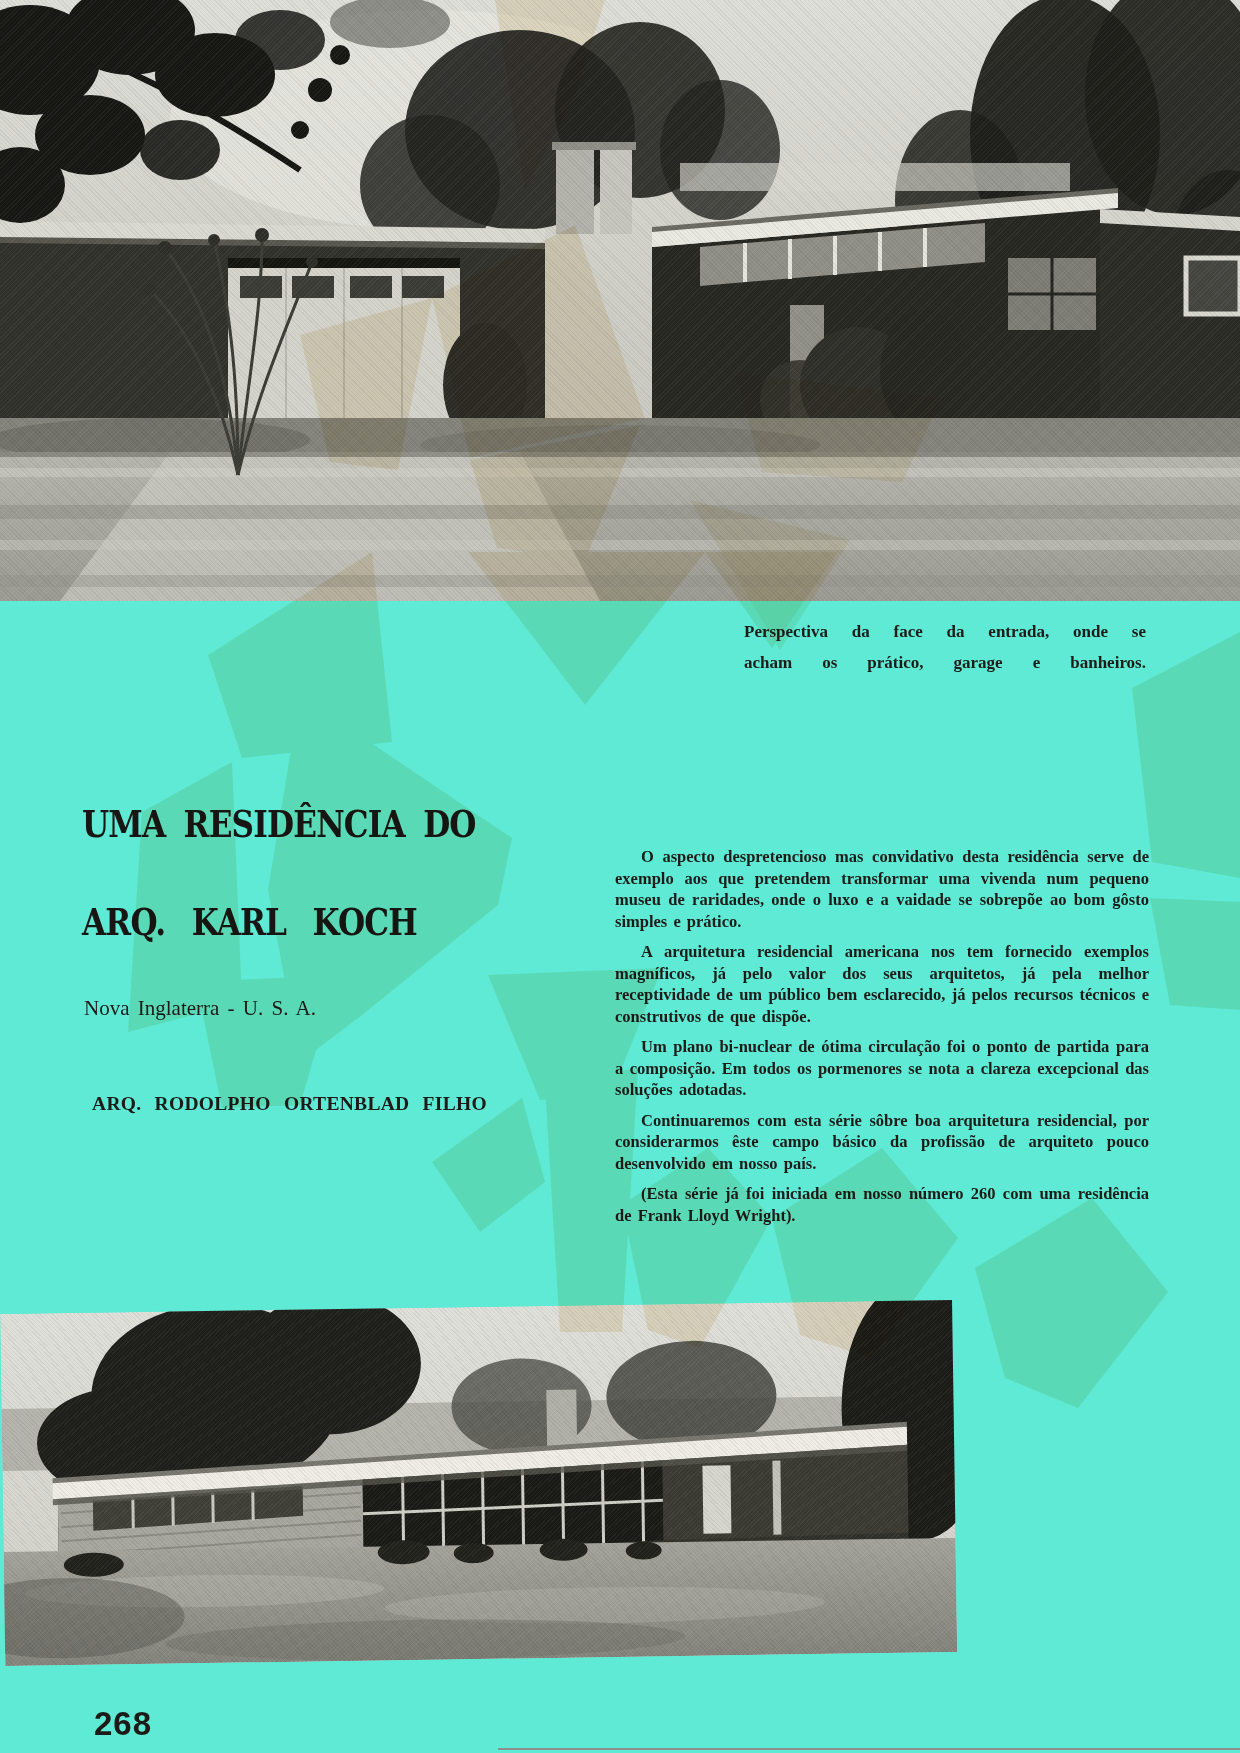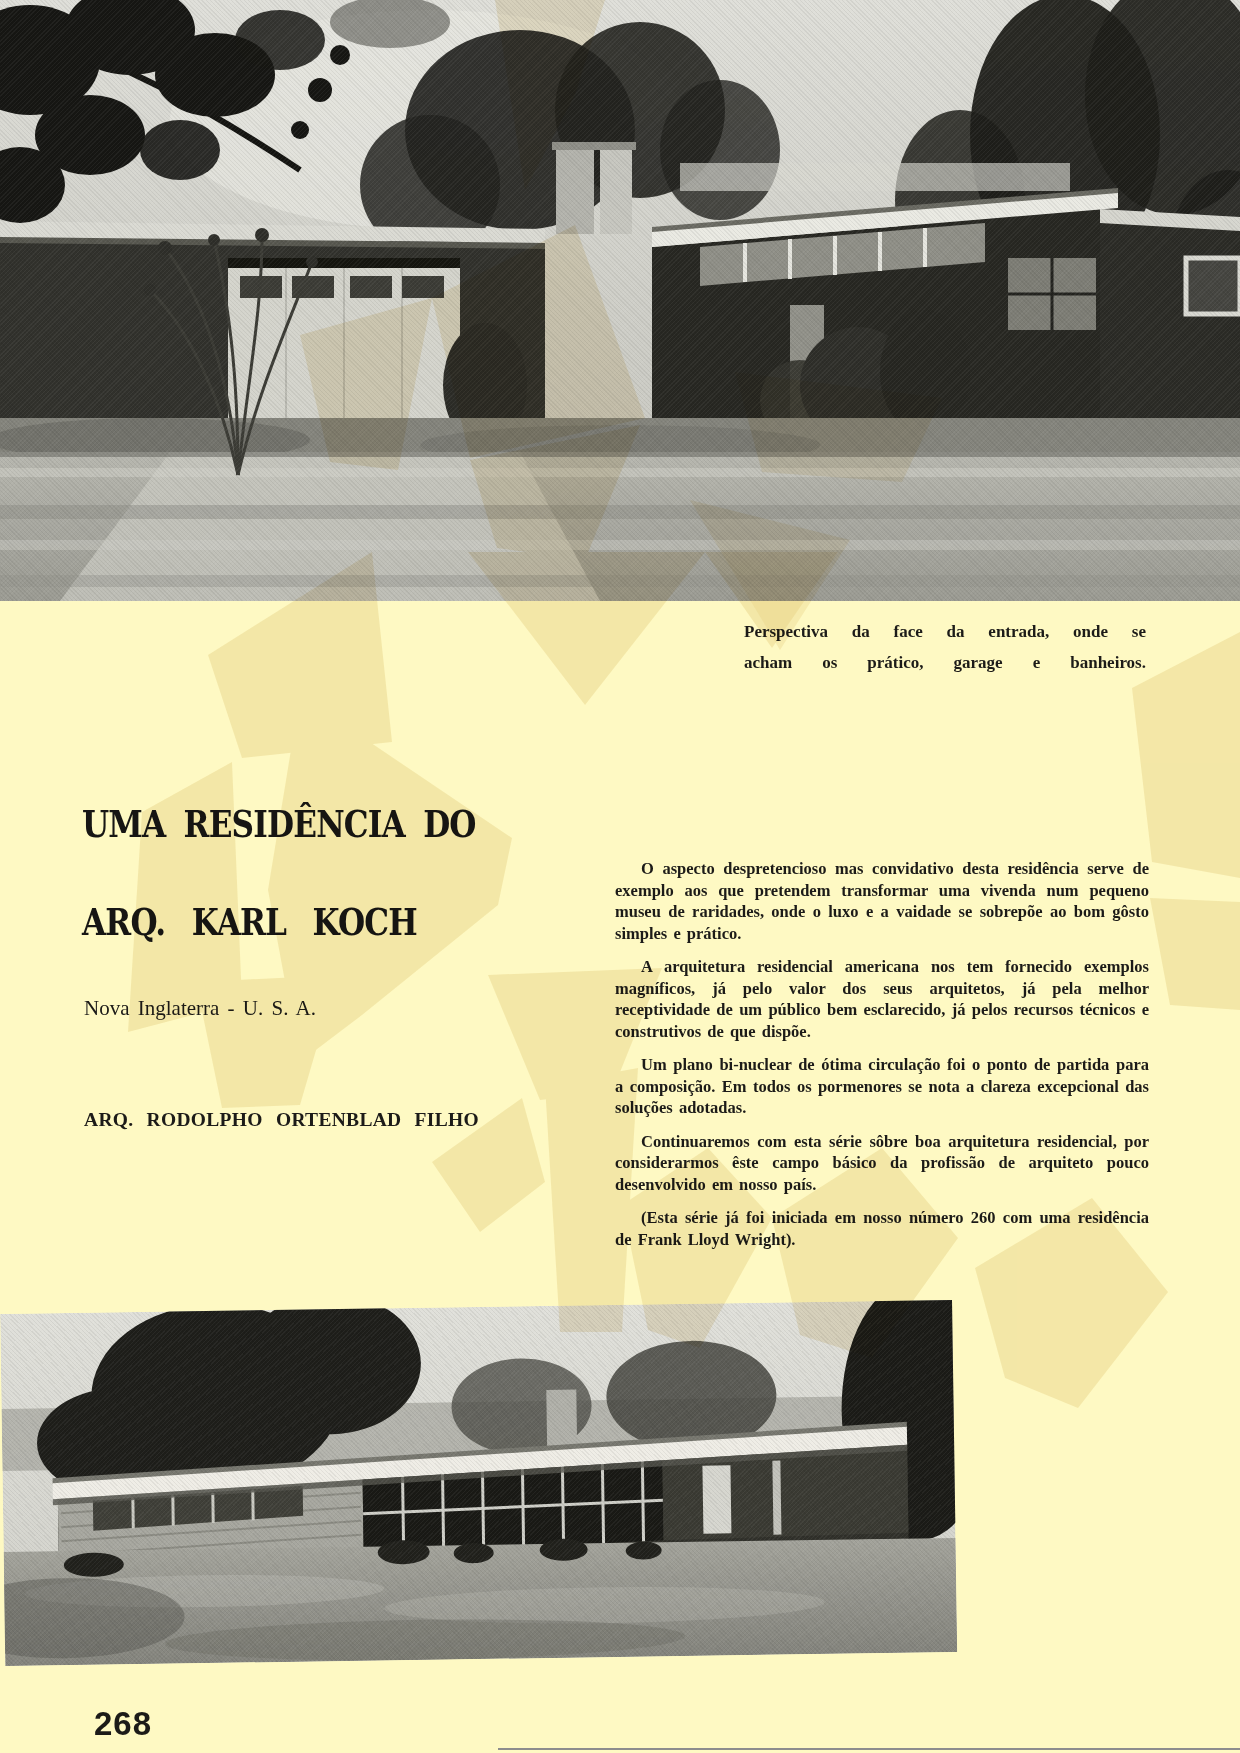--- a/index.html
+++ b/index.html
@@ -1,18 +1,18 @@
 <!DOCTYPE html>
 <html><head>
 <meta charset="utf-8">
 <style>
   html,body { margin:0; padding:0; background:#dcdcd8; }
   .page {
     position:relative; width:1240px; height:1753px; margin:0 auto;
-    background:#fef9c3; overflow:hidden;
+    background:#5eead4; overflow:hidden;
     font-family:"Liberation Serif", serif; color:#1c1b18;
   }
 
   
   .photo { position:absolute; overflow:hidden; }
   .photo svg { display:block; width:100%; height:100%; }
   .photo-top { left:0; top:0; width:1240px; height:601px; }
   .photo-bottom {
     left:0; top:1300px; width:952px; height:352px;
     transform:rotate(-0.85deg); transform-origin:100% 0;
@@ -43,31 +43,31 @@
     letter-spacing:-1px; word-spacing:10px; white-space:nowrap;
     transform:scaleX(0.82); transform-origin:0 0; color:#171614;
   }
   .title-1 { top:776px; }
   .title-2 { top:874px; word-spacing:20px; }
   .location {
     position:absolute; left:84px; top:996px; z-index:10;
     font-weight:400; font-size:21px; word-spacing:3px; white-space:nowrap;
   }
   .author {
-    position:absolute; left:84px; top:1093px; z-index:10;
-    font-weight:700; font-size:19.5px; word-spacing:8px; letter-spacing:.3px; white-space:nowrap;margin-top:16px;
+    position:absolute; left:92px; top:1093px; z-index:10;
+    font-weight:700; font-size:19.5px; word-spacing:8px; letter-spacing:.3px; white-space:nowrap;
   }
 
   
   .body-col {
     position:absolute; left:615px; top:846px; width:534px; z-index:10;
     font-size:16.5px; font-weight:700; line-height:21.5px;
     text-align:justify; word-spacing:2px;
   }
-  .body-col p { margin:12px 0 9px 0; text-indent:26px; }
+  .body-col p { margin:0 0 9px 0; text-indent:26px; }
 
   
   .page-number {
     position:absolute; left:94px; top:1705px; z-index:10;
     font-family:"Liberation Sans", sans-serif; font-weight:700;
     font-size:33px; letter-spacing:1px;
   }
   .bottom-rule {
     position:absolute; left:498px; top:1748px; width:742px; height:2px;
     background:#8d8d8d; z-index:10;

